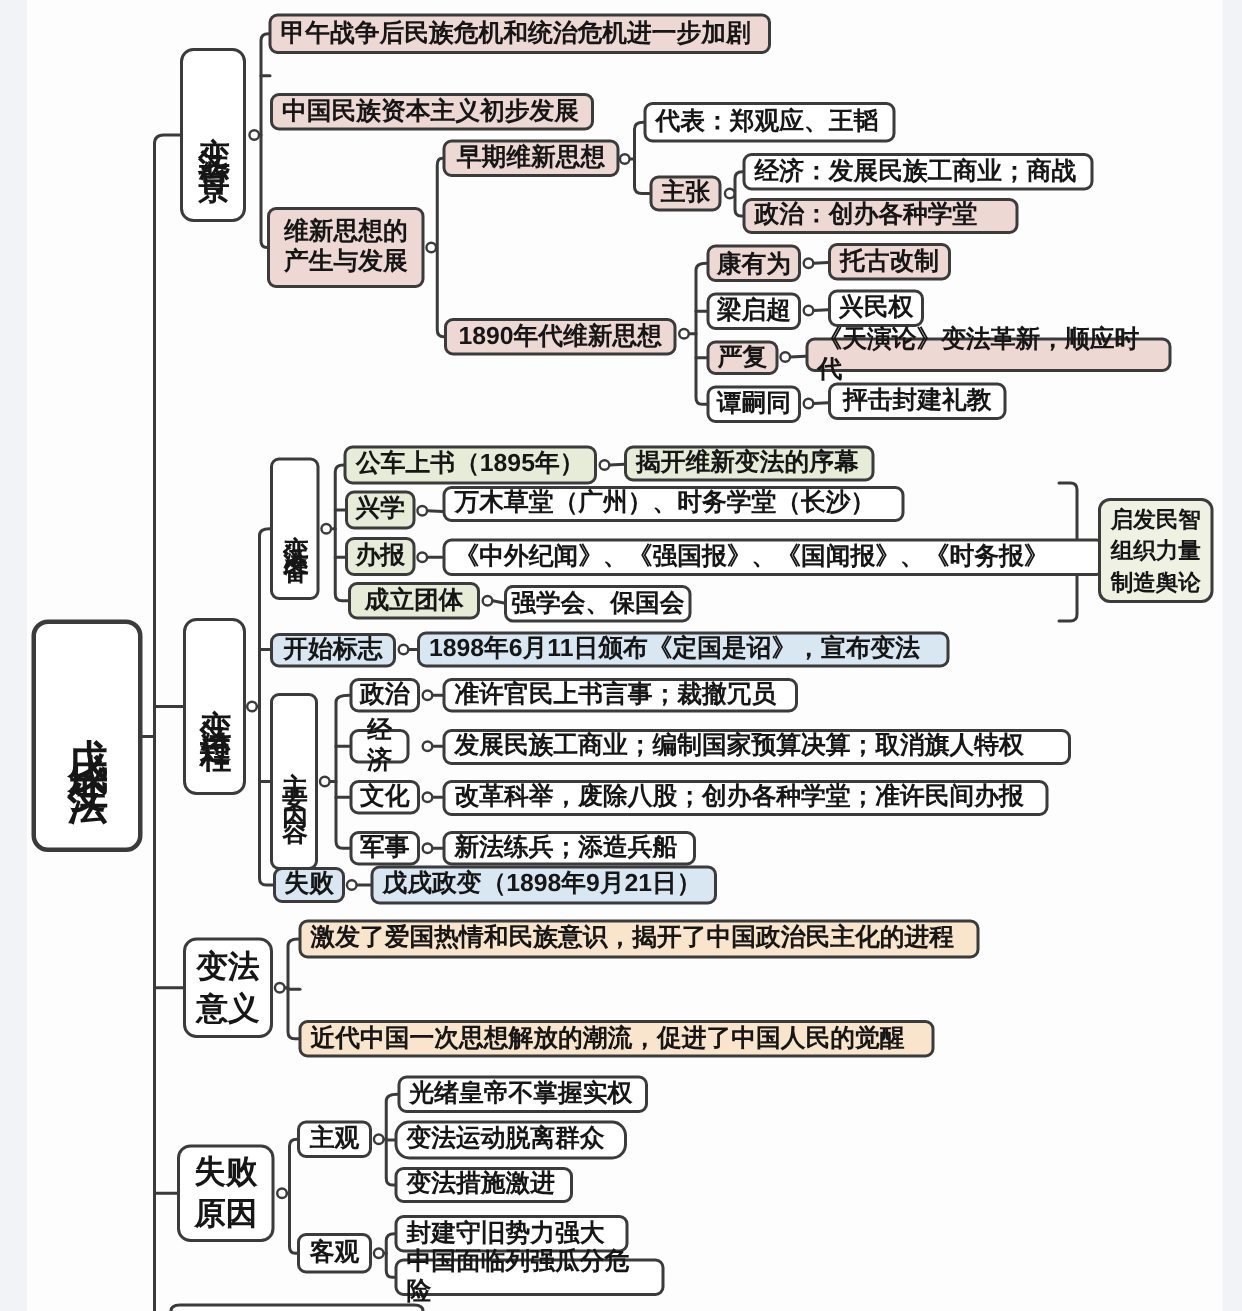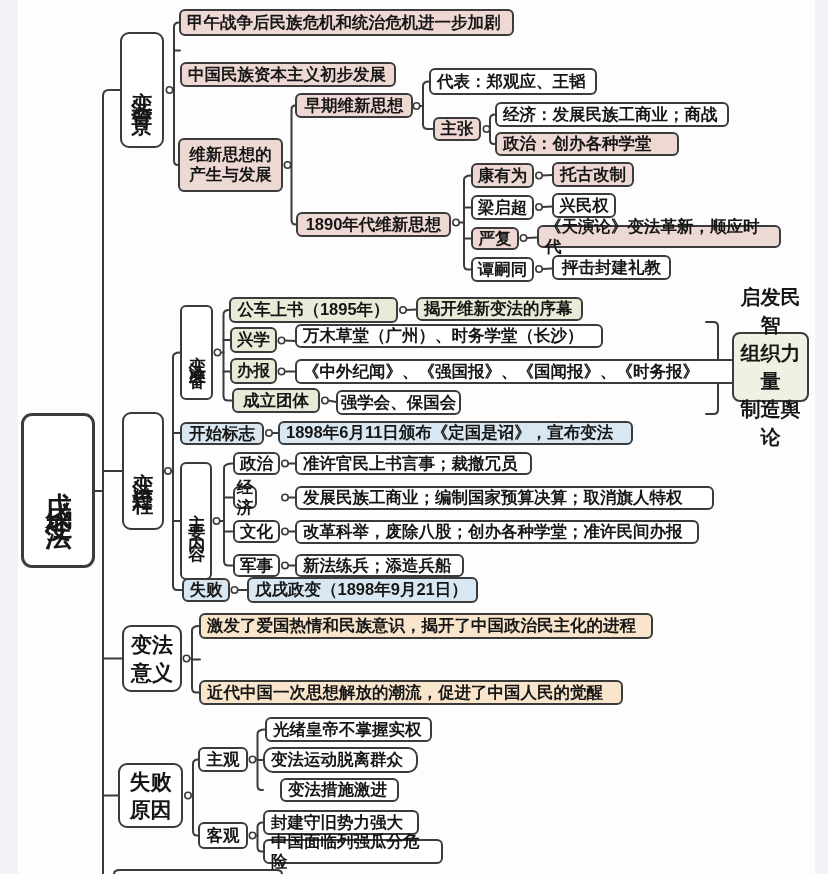--- a/index.html
+++ b/index.html
@@ -17,21 +17,21 @@
   .blue{background:#d8e7f1;}
   .peach{background:#f9e5cc;}
   .hdr{border-width:2.5px;border-radius:9px;font-weight:700;font-size:21px;
        justify-content:center;text-align:center;line-height:1.3;}
   .vert{writing-mode:vertical-rl;text-orientation:upright;justify-content:center;
         padding:2px 0;letter-spacing:8px;}
   .vsm{writing-mode:vertical-rl;text-orientation:upright;justify-content:center;
        font-size:17px;font-weight:700;padding:2px 0;}
   .ls5{letter-spacing:5px;} .ls10{letter-spacing:10px;}
   .root{font-size:27px;letter-spacing:10px;border-width:3px;border-radius:11px;}
-  .note{line-height:1.4;font-size:20px;}
+  .note{line-height:1.4;font-size:15px;}
 </style>
 </head>
 <body>
 
 <div id="stage">
   <div class="gutter" style="left:0;width:18px;"></div>
   <div class="gutter" style="left:815px;width:13px;"></div>
 
   <svg id="lines" width="828" height="874" viewBox="0 0 828 874">
     <g fill="none" stroke="#3a3a3a" stroke-width="2" stroke-linecap="round" stroke-linejoin="round">
@@ -171,32 +171,32 @@
   <div class="b green ctr" style="left:232px;top:388px;width:88px;height:25px;">成立团体</div>
   <div class="b ctr" style="left:336px;top:390px;width:125px;height:25px;">强学会、保国会</div>
   <div class="b glight ctr note" style="left:732px;top:332px;width:77px;height:70px;border-radius:8px;">启发民智
 组织力量
 制造舆论</div>
   <div class="b blue ctr" style="left:180px;top:422px;width:84px;height:23px;">开始标志</div>
   <div class="b blue" style="left:278px;top:421px;width:355px;height:24px;">1898年6月11日颁布《定国是诏》，宣布变法</div>
   <div class="b vsm ls10" style="left:180px;top:462px;width:32px;height:118px;">主要内容</div>
   <div class="b ctr" style="left:233px;top:452px;width:47px;height:23px;">政治</div>
   <div class="b" style="left:295px;top:452px;width:237px;height:23px;">准许官民上书言事；裁撤冗员</div>
-  <div class="b ctr" style="left:233px;top:486px;width:24px;height:23px;">经济</div>
+  <div class="b ctr" style="left:233px;top:486px;width:40px;height:23px;">经济</div>
   <div class="b" style="left:295px;top:486px;width:419px;height:24px;">发展民族工商业；编制国家预算决算；取消旗人特权</div>
   <div class="b ctr" style="left:233px;top:520px;width:47px;height:23px;">文化</div>
   <div class="b" style="left:295px;top:520px;width:404px;height:24px;">改革科举，废除八股；创办各种学堂；准许民间办报</div>
   <div class="b ctr" style="left:233px;top:554px;width:47px;height:23px;">军事</div>
   <div class="b" style="left:295px;top:554px;width:169px;height:23px;">新法练兵；添造兵船</div>
   <div class="b blue ctr" style="left:182px;top:578px;width:48px;height:24px;">失败</div>
   <div class="b blue" style="left:247px;top:577px;width:231px;height:26px;">戊戌政变（1898年9月21日）</div>
 
   <div class="b peach" style="left:199px;top:613px;width:454px;height:26px;">激发了爱国热情和民族意识，揭开了中国政治民主化的进程</div>
   <div class="b peach" style="left:199px;top:680px;width:424px;height:25px;">近代中国一次思想解放的潮流，促进了中国人民的觉醒</div>
 
   <div class="b ctr" style="left:198px;top:747px;width:50px;height:25px;">主观</div>
   <div class="b" style="left:265px;top:717px;width:167px;height:25px;">光绪皇帝不掌握实权</div>
   <div class="b" style="left:263px;top:747px;width:155px;height:26px;border-radius:10px;">变法运动脱离群众</div>
-  <div class="b" style="left:280px;top:778px;width:119px;height:24px;">变法措施激进</div>
+  <div class="b" style="left:263px;top:778px;width:119px;height:24px;">变法措施激进</div>
   <div class="b ctr" style="left:198px;top:822px;width:50px;height:27px;">客观</div>
   <div class="b" style="left:263px;top:810px;width:156px;height:25px;">封建守旧势力强大</div>
   <div class="b" style="left:263px;top:839px;width:180px;height:25px;">中国面临列强瓜分危险</div>
 </div>
 
 </body></html>

